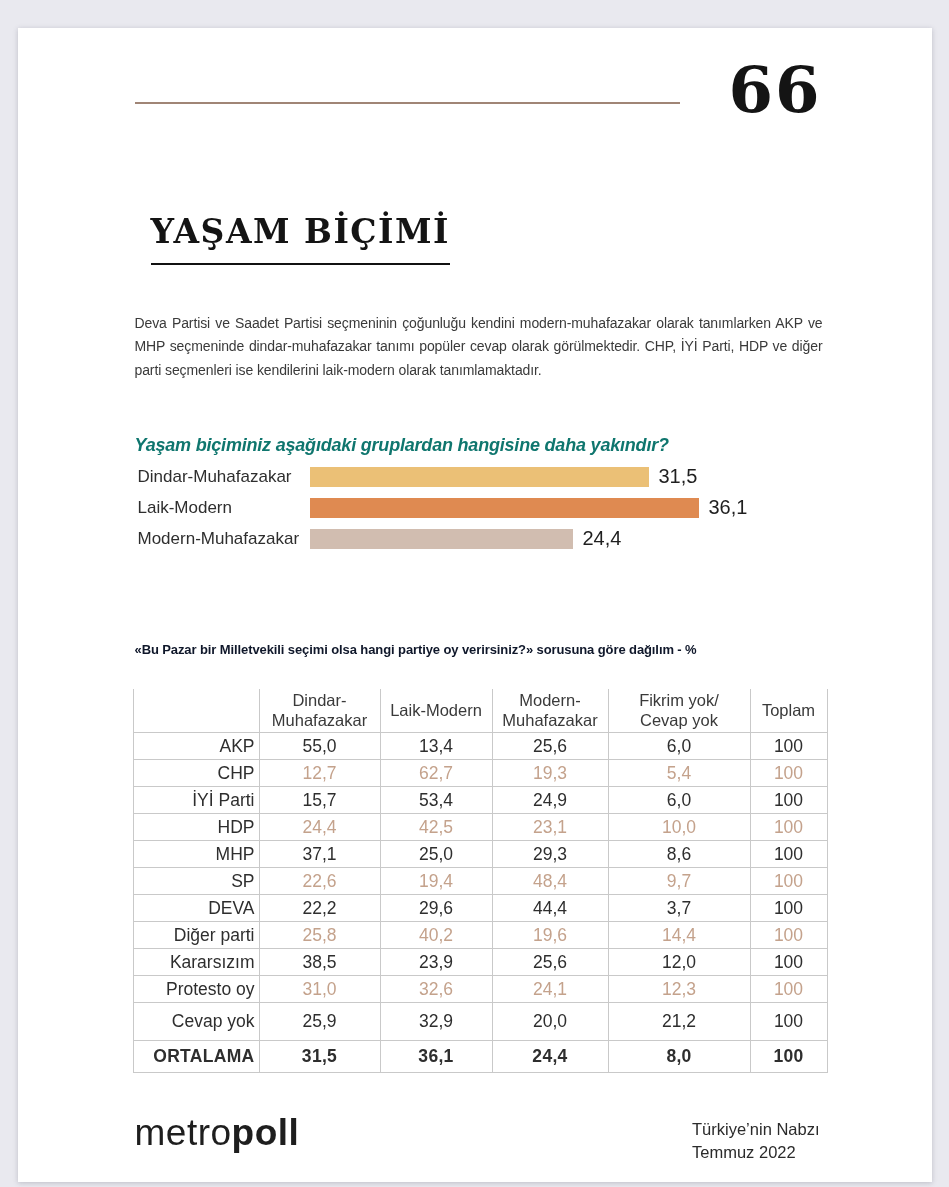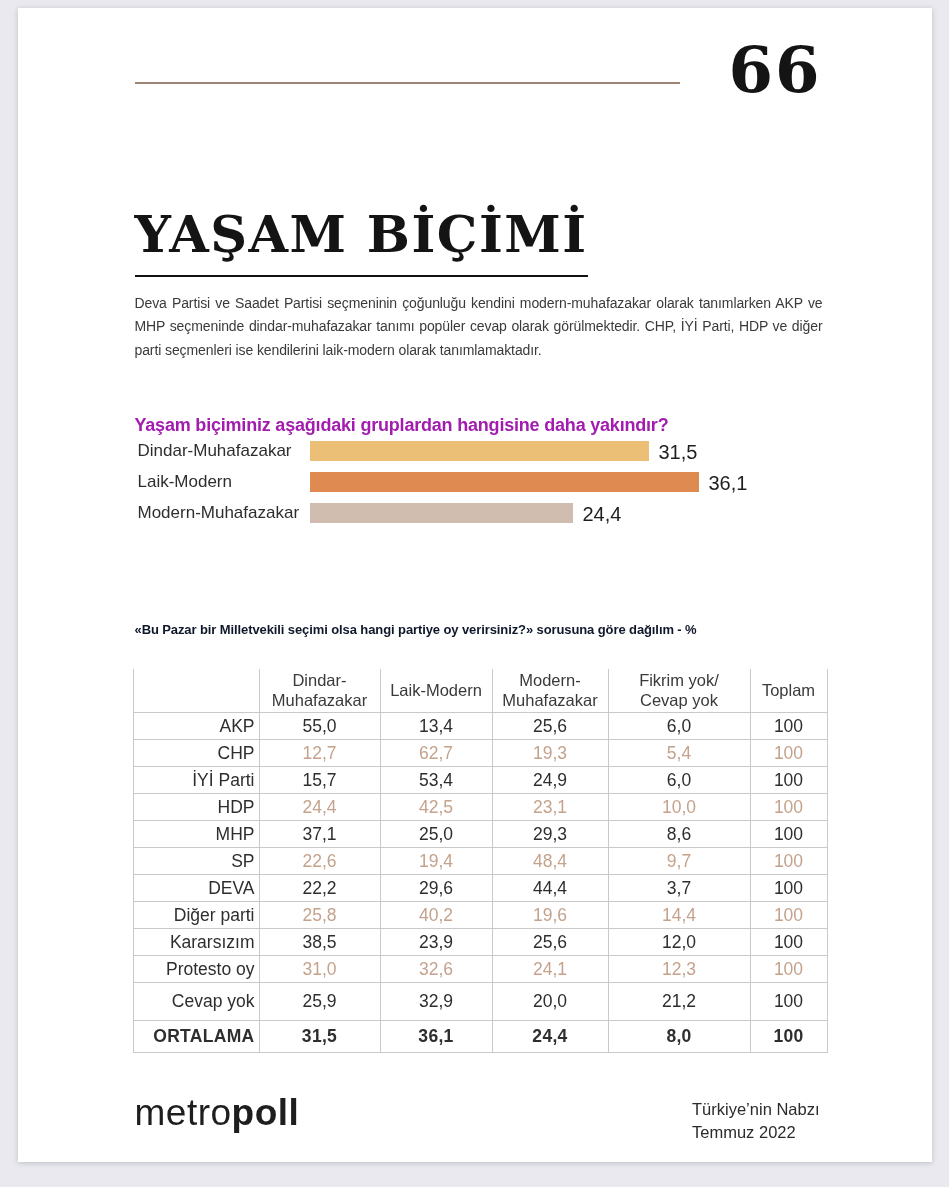--- a/index.html
+++ b/index.html
@@ -6,21 +6,21 @@
     margin: 0;
     padding: 0;
     background: #e9e9ef;
     font-family: "Liberation Sans", sans-serif;
     -webkit-font-smoothing: antialiased;
   }
   .page {
     position: relative;
     width: 914px;
     height: 1154px;
-    margin: 8px auto 19px auto;
+    margin: 28px auto 19px auto;
     background: #ffffff;
     box-shadow: 0 1px 5px rgba(60,60,80,0.25);
     overflow: hidden;
   }
   
   .top-rule {
     position: absolute;
     left: 117px; top: 74px;
     width: 545px; height: 2px;
     background: #a08576;
@@ -31,24 +31,24 @@
     font-family: "DejaVu Serif", serif;
     font-weight: 700;
     font-size: 64px;
     letter-spacing: 2px;
     color: #141414;
     line-height: 1;
   }
   
   .doc-title {
     position: absolute;
-    left: 117px; top: 164px;
+    left: 133px; top: 164px;
     font-family: "DejaVu Serif", serif;
     font-weight: 700;
-    font-size: 51px;
+    font-size: 33px;
     letter-spacing: 1.5px;
     color: #141414;
     padding-bottom: 13px;
     border-bottom: 2.5px solid #111;
     line-height: 1.1;
   }
   
   .intro {
     position: absolute;
     left: 117px; top: 270px;
@@ -57,33 +57,34 @@
     line-height: 23.4px;
     color: #3a3a3a;
     text-align: justify;
     letter-spacing: -0.1px;
   }
   
   .question {
     position: absolute;
     left: 117px; top: 389px;
     font-size: 18px;
+    font-style: italic;
     font-weight: 600;
-    color: #a21caf;
+    color: #0f766e;
     letter-spacing: -0.2px;
   }
   
   .bar-chart {
     position: absolute;
     left: 120px; top: 433px;
     width: 720px;
   }
   .bar-row {
     display: flex;
-    align-items: flex-start;
+    align-items: center;
     height: 31px;
   }
   .bar-row .bar-label {
     width: 172px;
     flex: 0 0 172px;
     font-size: 17px;
     color: #2e2e2e;
   }
   .bar-row .bar {
     height: 20px;

